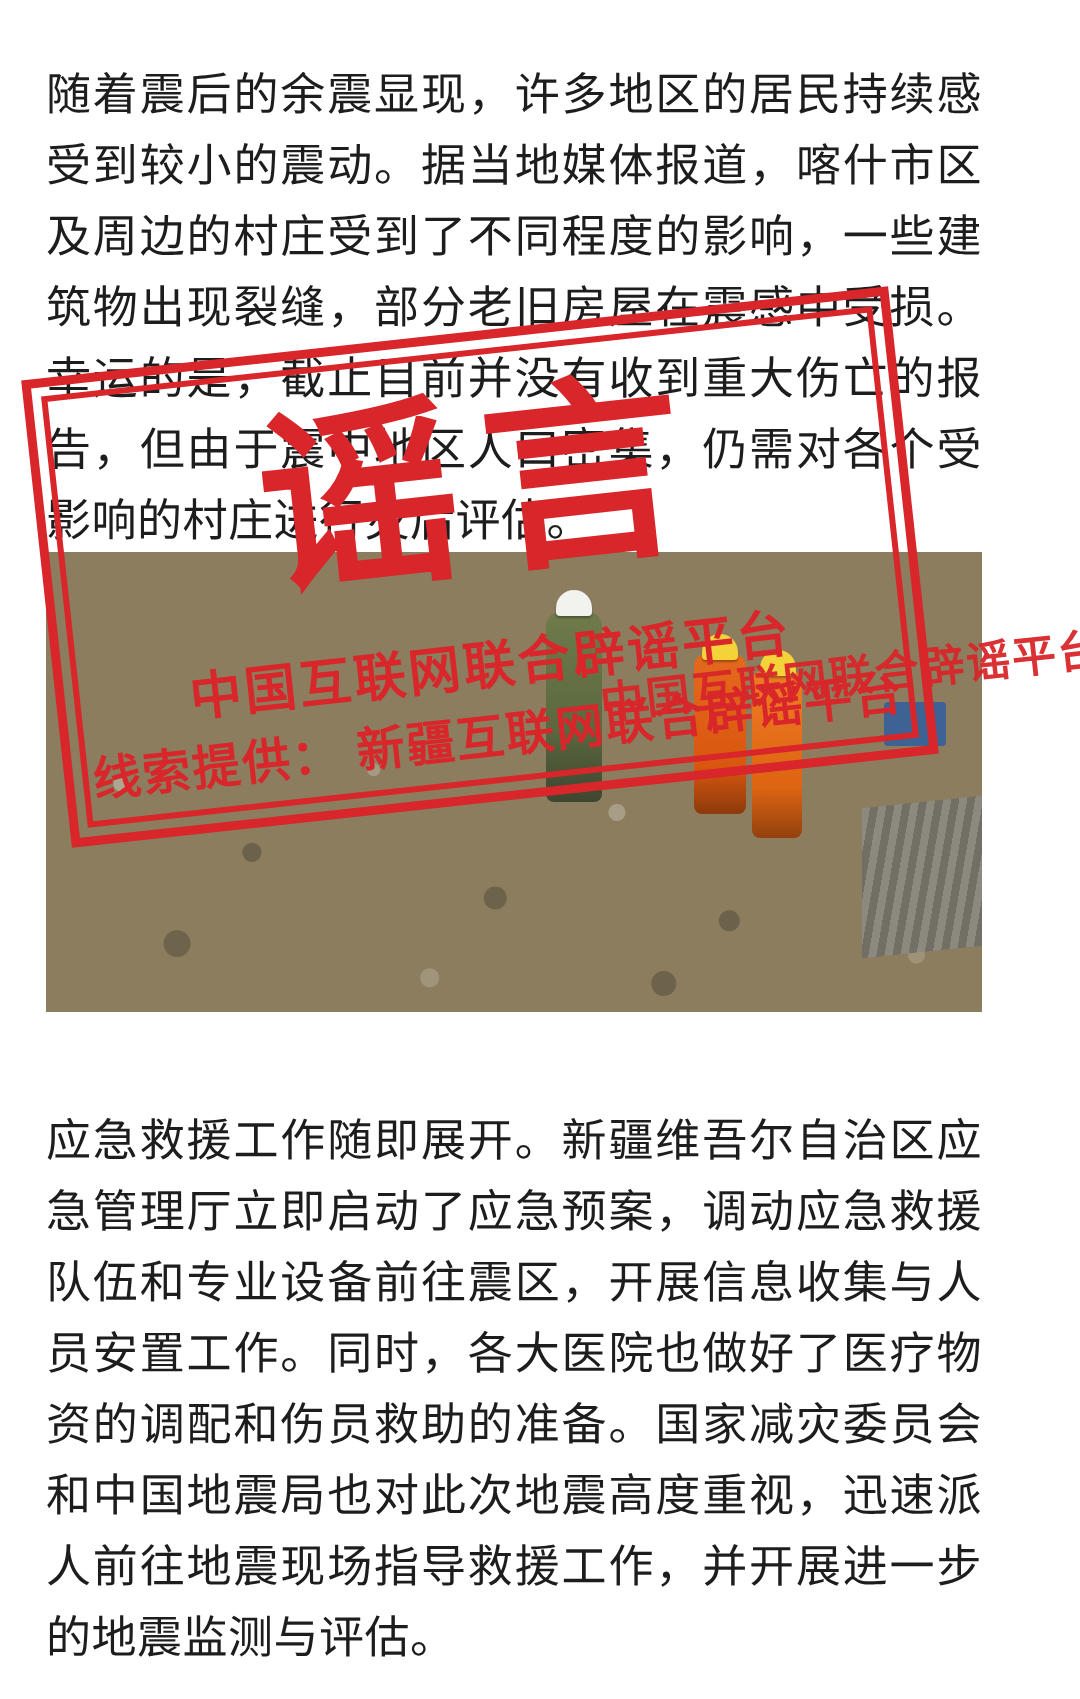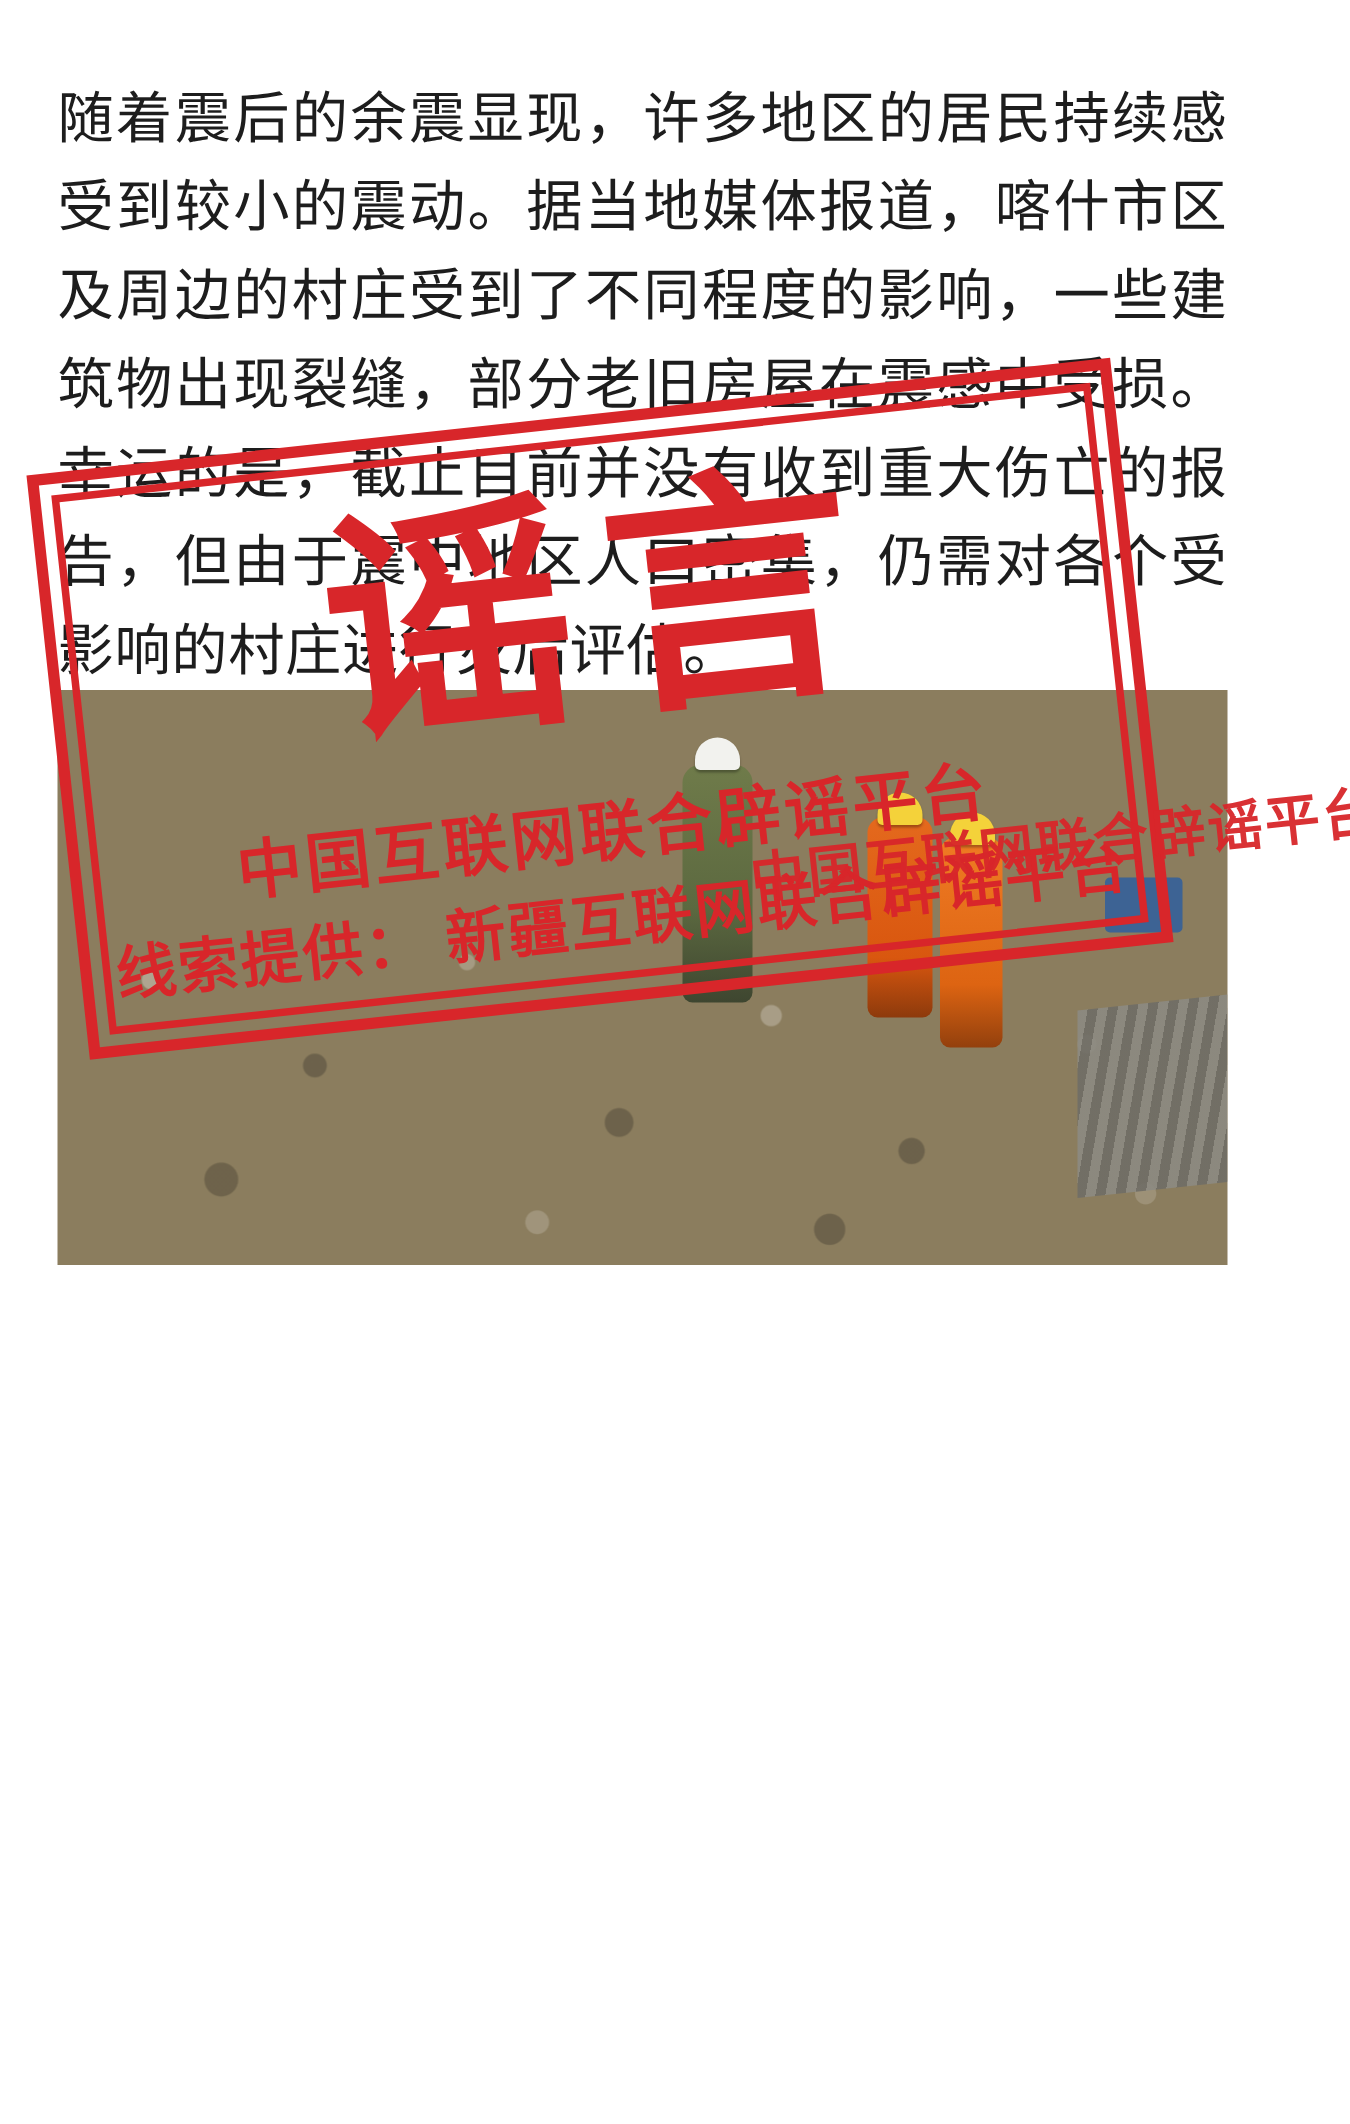--- a/index.html
+++ b/index.html
@@ -226,14 +226,15 @@
   <div class="stamp">
     <div class="stamp-frame-outer"></div>
     <div class="stamp-frame-inner"></div>
     <div class="stamp-word">谣言</div>
     <div class="stamp-line1">中国互联网联合辟谣平台</div>
     <div class="stamp-line2">线索提供： 新疆互联网联合辟谣平台</div>
   </div>
 
   <div class="stamp-echo">中国互联网联合辟谣平台</div>
 
+  <p class="para" id="para-bottom">应急救援工作随即展开。新疆维吾尔自治区应急管理厅立即启动了应急预案，调动应急救援队伍和专业设备前往震区，开展信息收集与人员安置工作。同时，各大医院也做好了医疗物资的调配和伤员救助的准备。国家减灾委员会和中国地震局也对此次地震高度重视，迅速派人前往地震现场指导救援工作，并开展进一步的地震监测与评估。</p>
 
 </div>
 
 </body></html>

